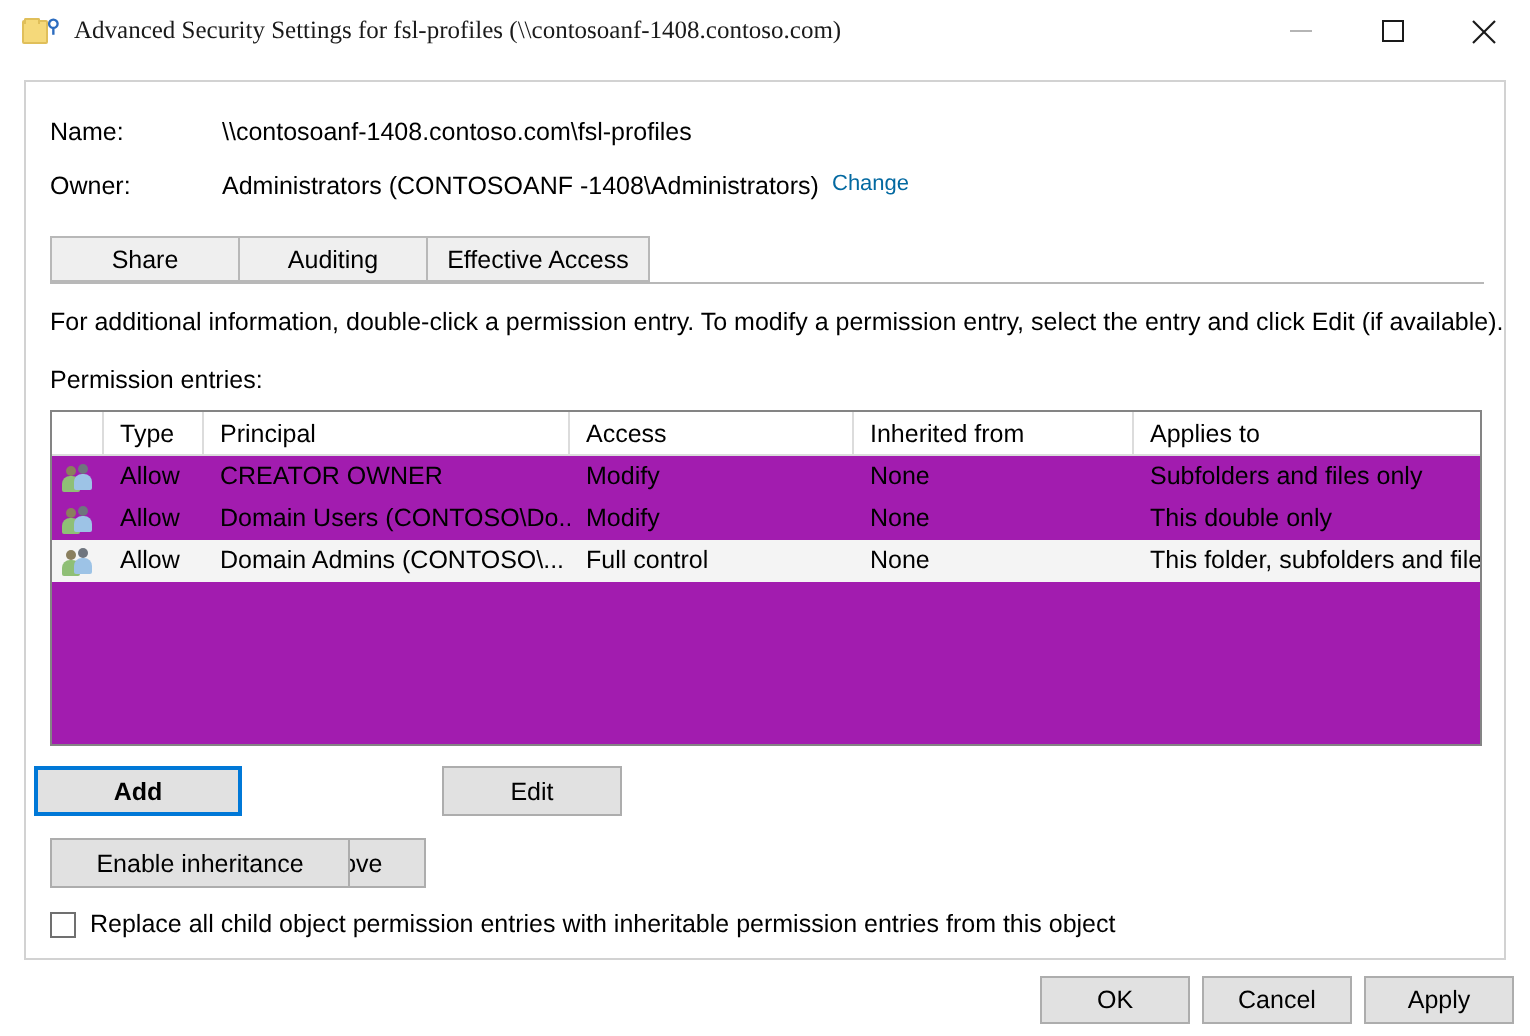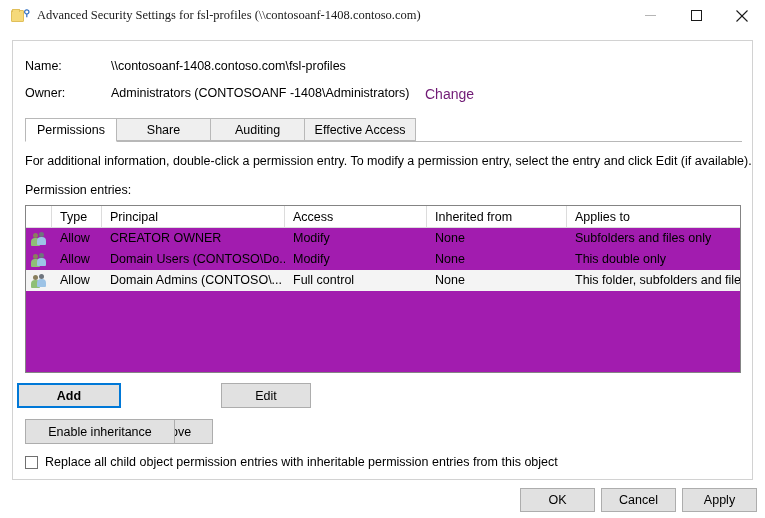--- a/index.html
+++ b/index.html
@@ -67,21 +67,21 @@
     border: 1px solid #d2d2d2;
   }
 
   .field-row { position: absolute; left: 12px; font-size: 12.5px; color: #000; }
   #name-label  { top: 18px; }
   #name-value  { top: 18px; left: 98px; }
   #owner-label { top: 45px; }
   #owner-value { top: 45px; left: 98px; }
   #change-link {
     position: absolute; top: 45px; left: 403px;
-    font-size: 14px; color: #701a75; cursor: pointer; margin-left: 9px;
+    font-size: 11px; color: #0369a1; cursor: pointer;
   }
 
   
   #tabstrip {
     position: absolute; left: 12px; top: 78px;
     width: 717px; height: 23px;
     border-bottom: 1px solid #b8b8b8;
     display: flex; align-items: flex-end;
   }
   .tab {
@@ -255,21 +255,20 @@
 <div id="panel">
 
   <div class="field-row" id="name-label">Name:</div>
   <div class="field-row" id="name-value">\\contosoanf-1408.contoso.com\fsl-profiles</div>
   <div class="field-row" id="owner-label">Owner:</div>
   <div class="field-row" id="owner-value">Administrators (CONTOSOANF -1408\Administrators)</div>
   <div id="change-link">Change</div>
 
   <div id="tabfill"></div>
   <div id="tabstrip">
-    <div class="tab selected" id="tab-0">Permissions</div>
     <div class="tab" id="tab-1">Share</div>
     <div class="tab" id="tab-2">Auditing</div>
     <div class="tab" id="tab-3">Effective Access</div>
   </div>
 
   <div id="info-text">For additional information, double-click a permission entry. To modify a permission entry, select the entry and click Edit (if available).</div>
   <div id="entries-label">Permission entries:</div>
 
   <div id="listview">
     <div id="lv-header">

